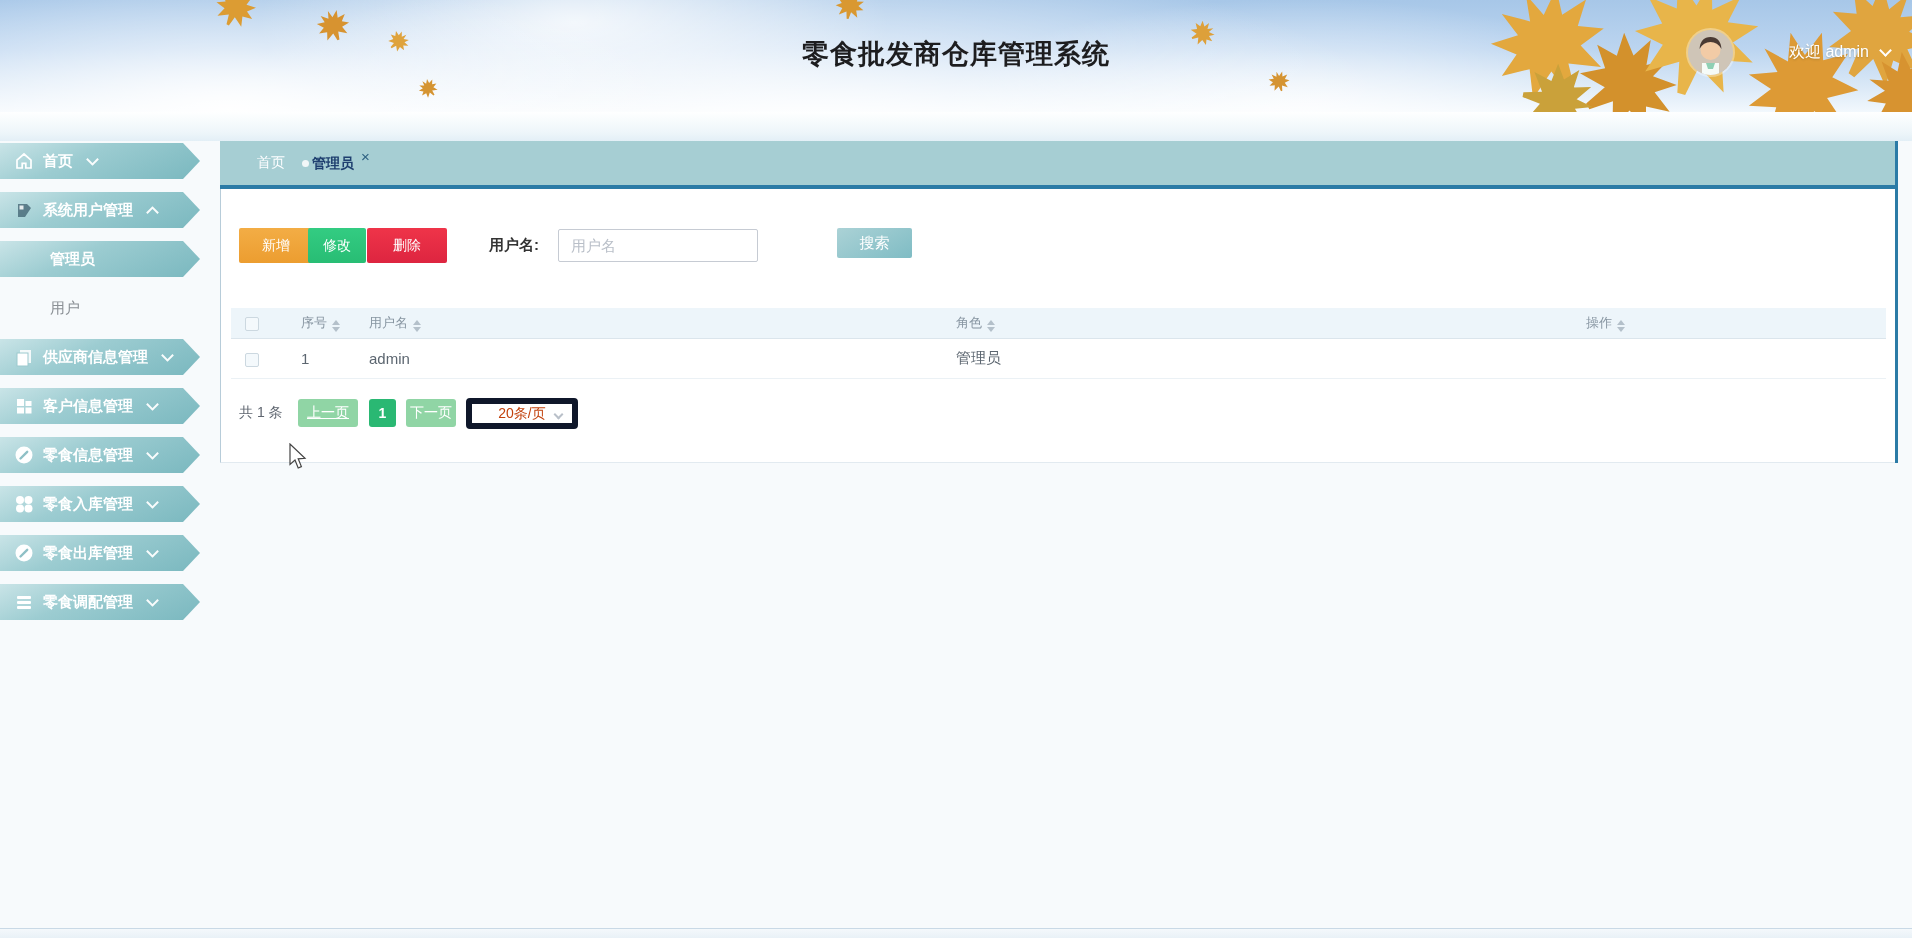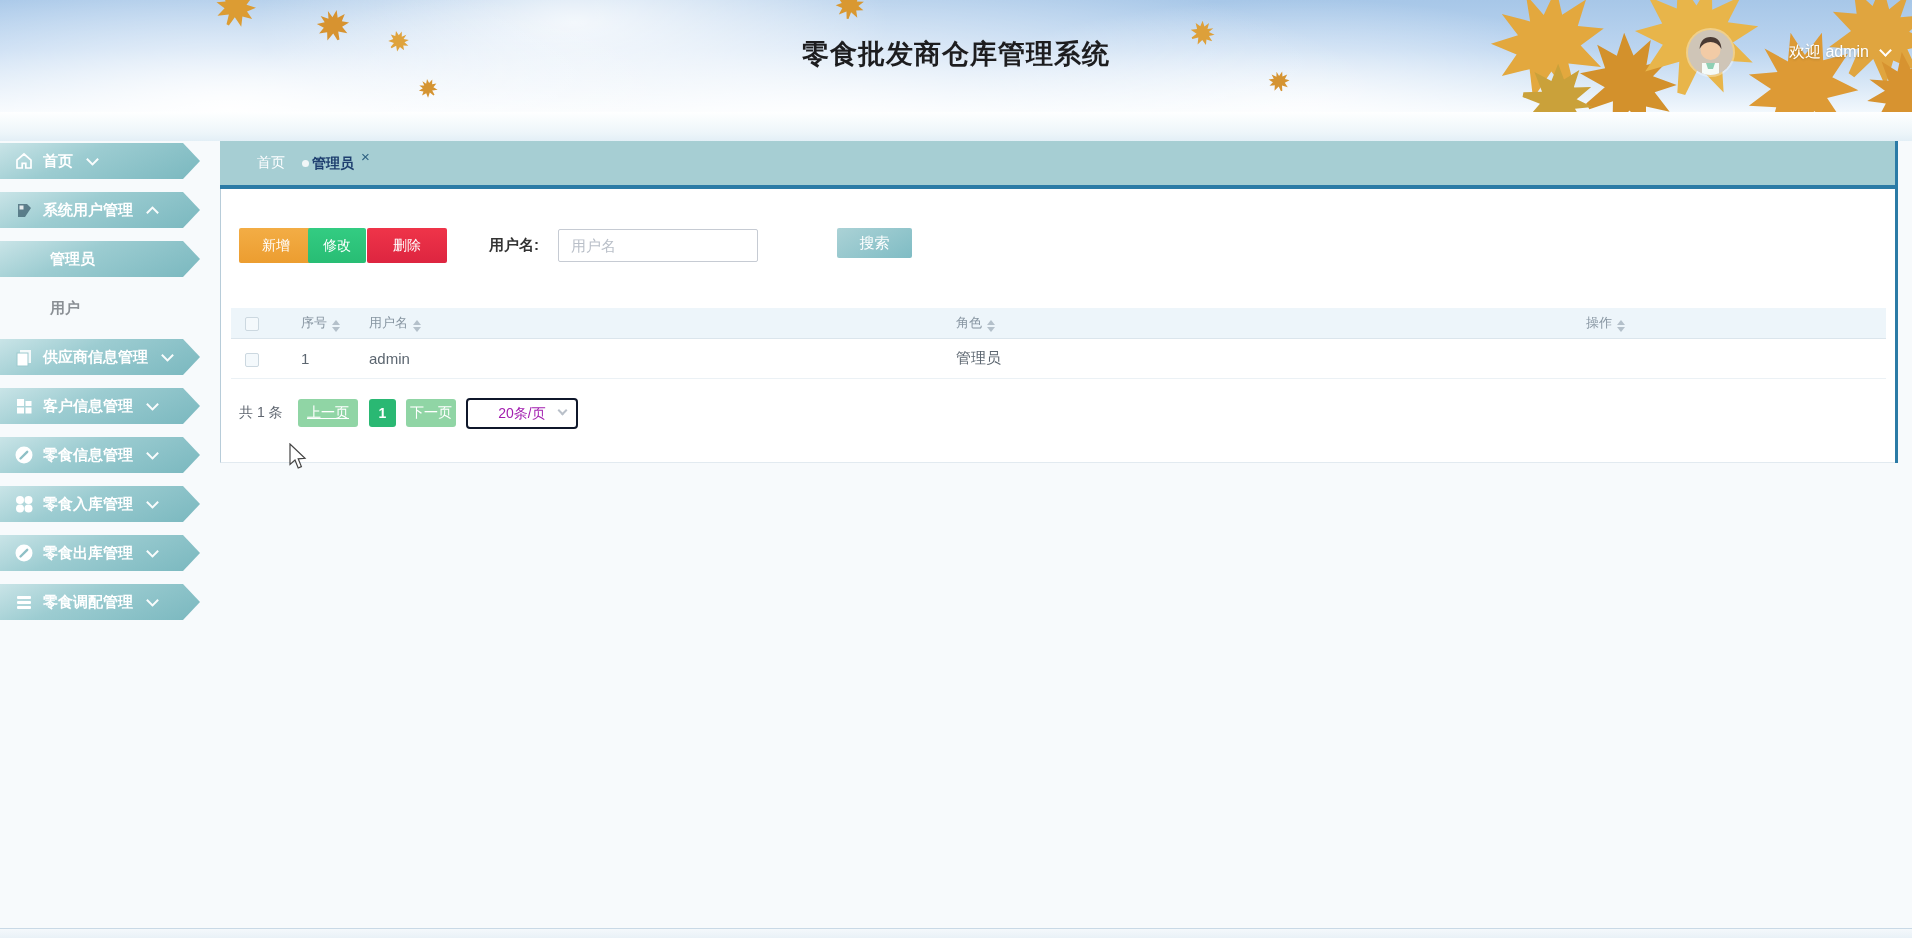--- a/index.html
+++ b/index.html
@@ -37,21 +37,21 @@
   .side-item { position:relative; width:200px; height:36px; display:flex; align-items:center;
     padding-left:14px; color:#fff; font-size:15px; cursor:pointer;
     clip-path:polygon(0 0,183px 0,200px 50%,183px 100%,0 100%);
     background:linear-gradient(155deg,#c9e4e7 0%,#9cccd1 40%,#7ab8bf 100%);
     filter:drop-shadow(0 2px 2px rgba(60,110,120,.25)); }
   .side-item .ico { width:20px; height:20px; margin-right:9px; flex:0 0 auto; }
   .side-item .lbl { font-weight:bold; white-space:nowrap; }
   .side-item .chev { margin-left:15px; border-color:rgba(255,255,255,.95); }
   .side-item.sub { padding-left:50px; }
   .side-item.plain { clip-path:none; background:transparent; filter:none; color:#8a8f94; }
-  .side-item.plain .lbl { font-weight:bold; }
+  .side-item.plain .lbl { font-weight:normal; }
 
   
   .tabbar { position:absolute; left:220px; top:141px; width:1675px; height:44px; background:#a6ced3;
     display:flex; align-items:center; }
   .tab-underline { position:absolute; left:220px; top:185px; width:1678px; height:4px; background:#2b7ba6; }
   .right-bar { position:absolute; left:1895px; top:141px; width:3px; height:322px; background:#2b7ba6; }
   .tab-home { margin-left:37px; color:#fdfeff; font-size:14px; cursor:pointer; }
   .tab-active { margin-left:17px; display:flex; align-items:flex-start; cursor:pointer; }
   .tab-dot { width:7px; height:7px; border-radius:50%; background:#f2f7f8; margin:7px 3px 0 0; }
   .tab-active .txt { color:#1e3f6f; font-size:14px; font-weight:bold; line-height:20px; }
@@ -88,23 +88,23 @@
   .sort .d { border-top:5px solid #b4c0ca; }
 
   
   .pager { position:absolute; left:0; top:209px; width:100%; height:30px; }
   .pg-total { position:absolute; left:18px; top:6px; font-size:14px; color:#5f6670;text-align:center; }
   .pg-btn { position:absolute; top:1px; height:28px; border:none; border-radius:3px; color:#fff; font-size:14px;
     font-family:inherit; cursor:pointer; background:#90d5a5; }
   .pg-prev { left:77px; width:60px;text-decoration:underline; }
   .pg-cur  { left:148px; width:27px; background:#2ab873; font-weight:bold; }
   .pg-next { left:185px; width:50px; }
-  .pg-size { position:absolute; left:245px; top:0; width:112px; height:31px; border:2px solid #0f172a;
+  .pg-size { position:absolute; left:245px; top:0; width:112px; height:31px; border:6px solid #0f172a;
     border-radius:4px; background:#fff; display:flex; align-items:center; justify-content:center;
-    font-size:14px; color:#a21caf; cursor:pointer; }
+    font-size:14px; color:#c2410c; cursor:pointer; }
   .pg-size .chev { width:7px; height:7px; border-color:#b9c0c9; position:absolute; right:10px; top:11px; }
 
   
   .footer { position:absolute; left:0; top:928px; width:1912px; height:10px;
     background:linear-gradient(180deg,#f4f8fb,#e9f1f7); border-top:1px solid #c9d9e6; }
   .cursor { position:absolute; left:288px; top:443px; pointer-events:none; }
 </style>
 </head>
 <body>
 

